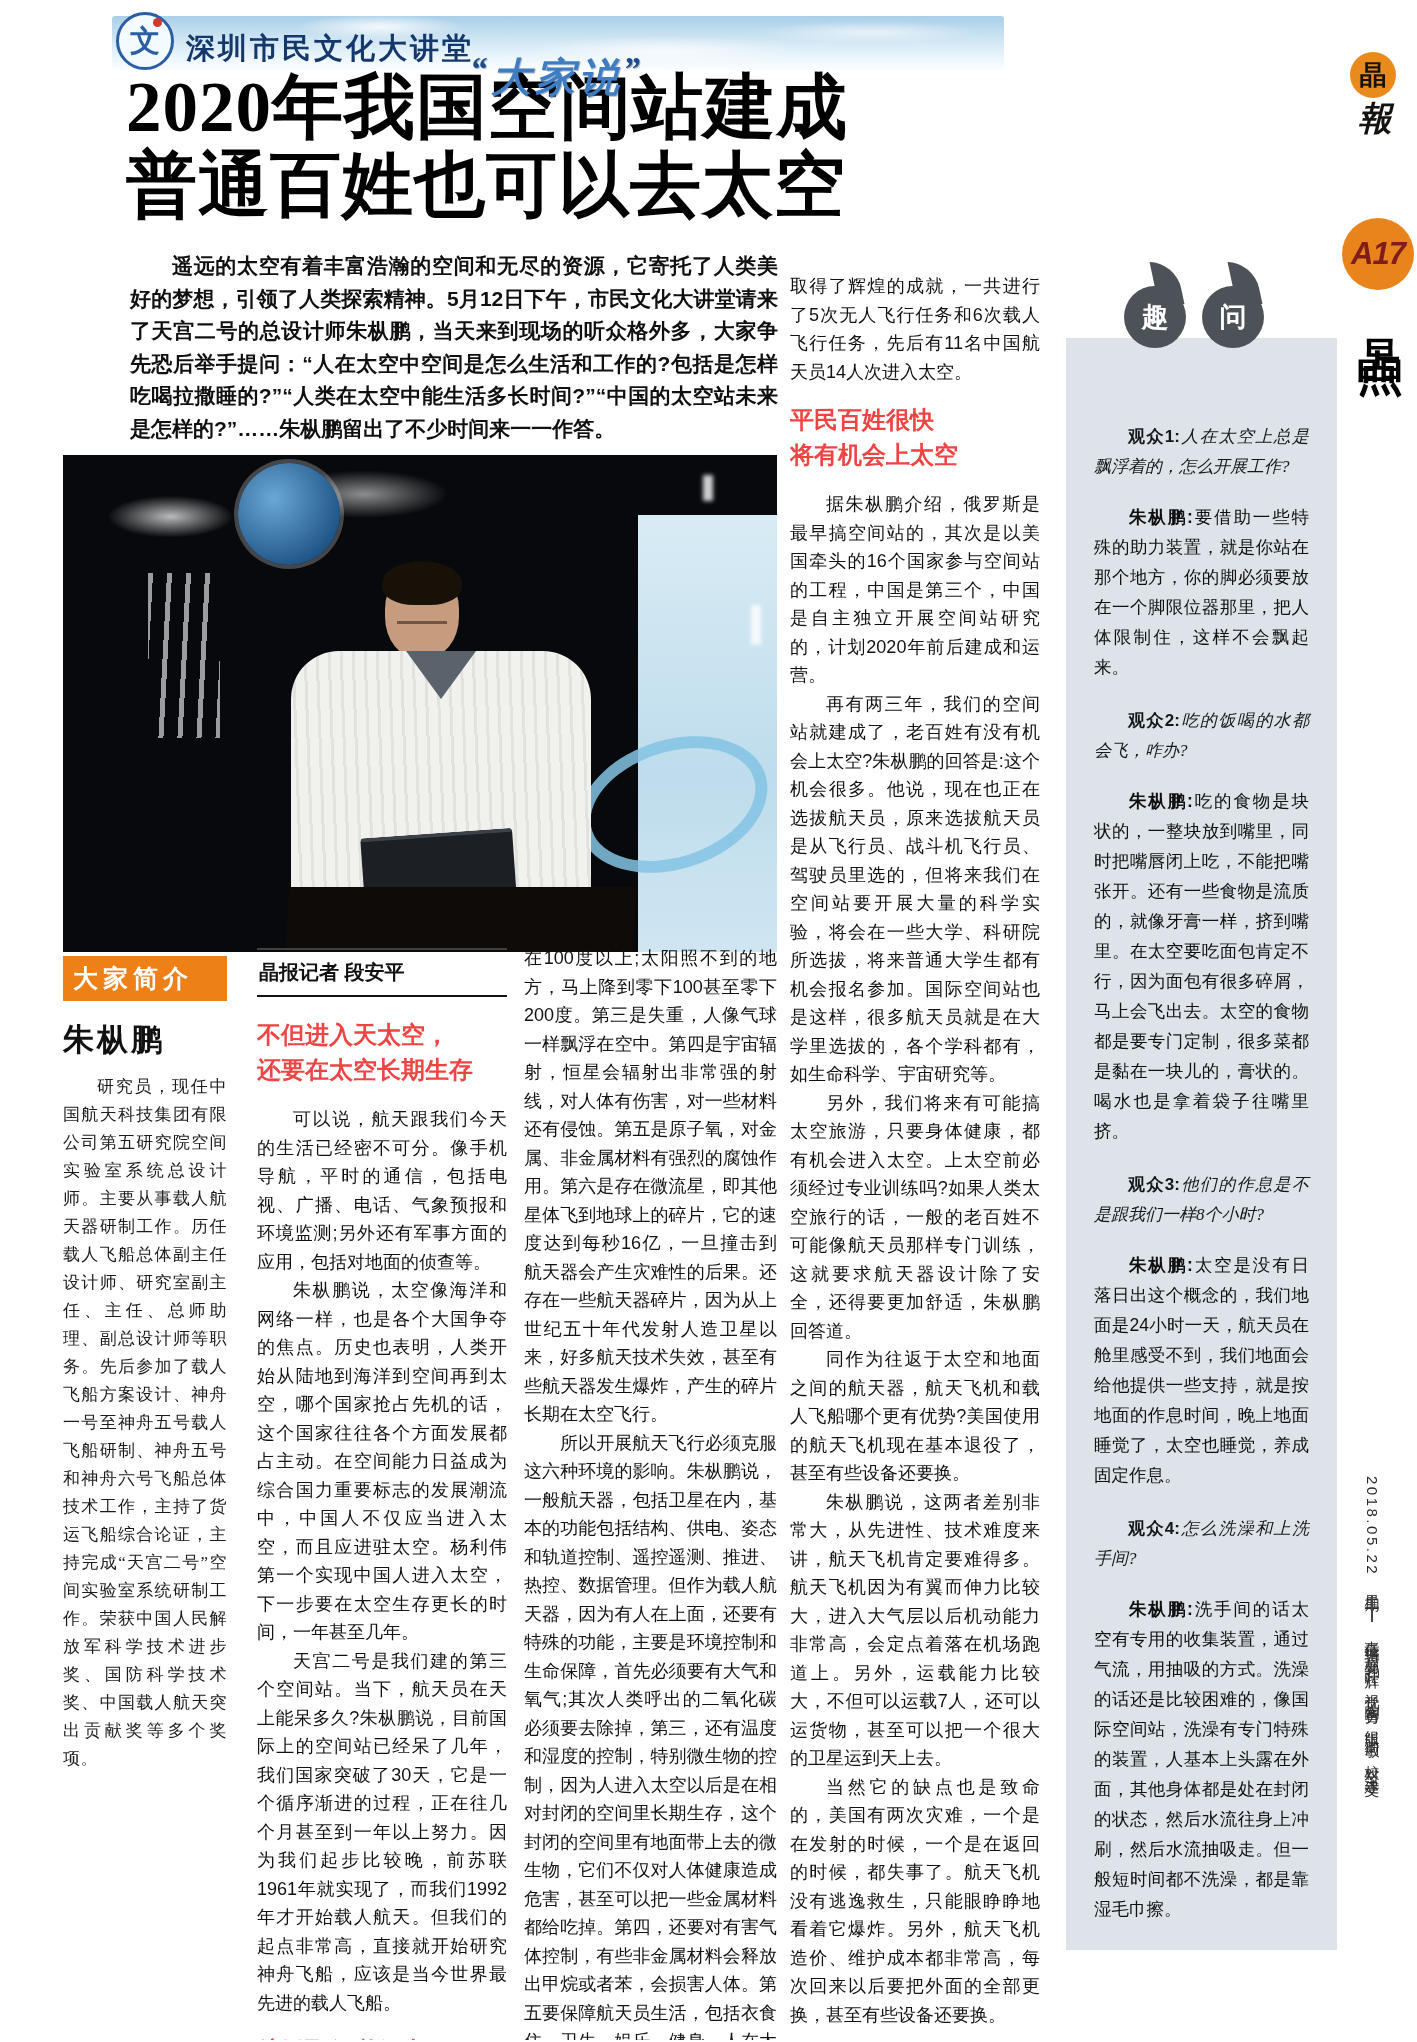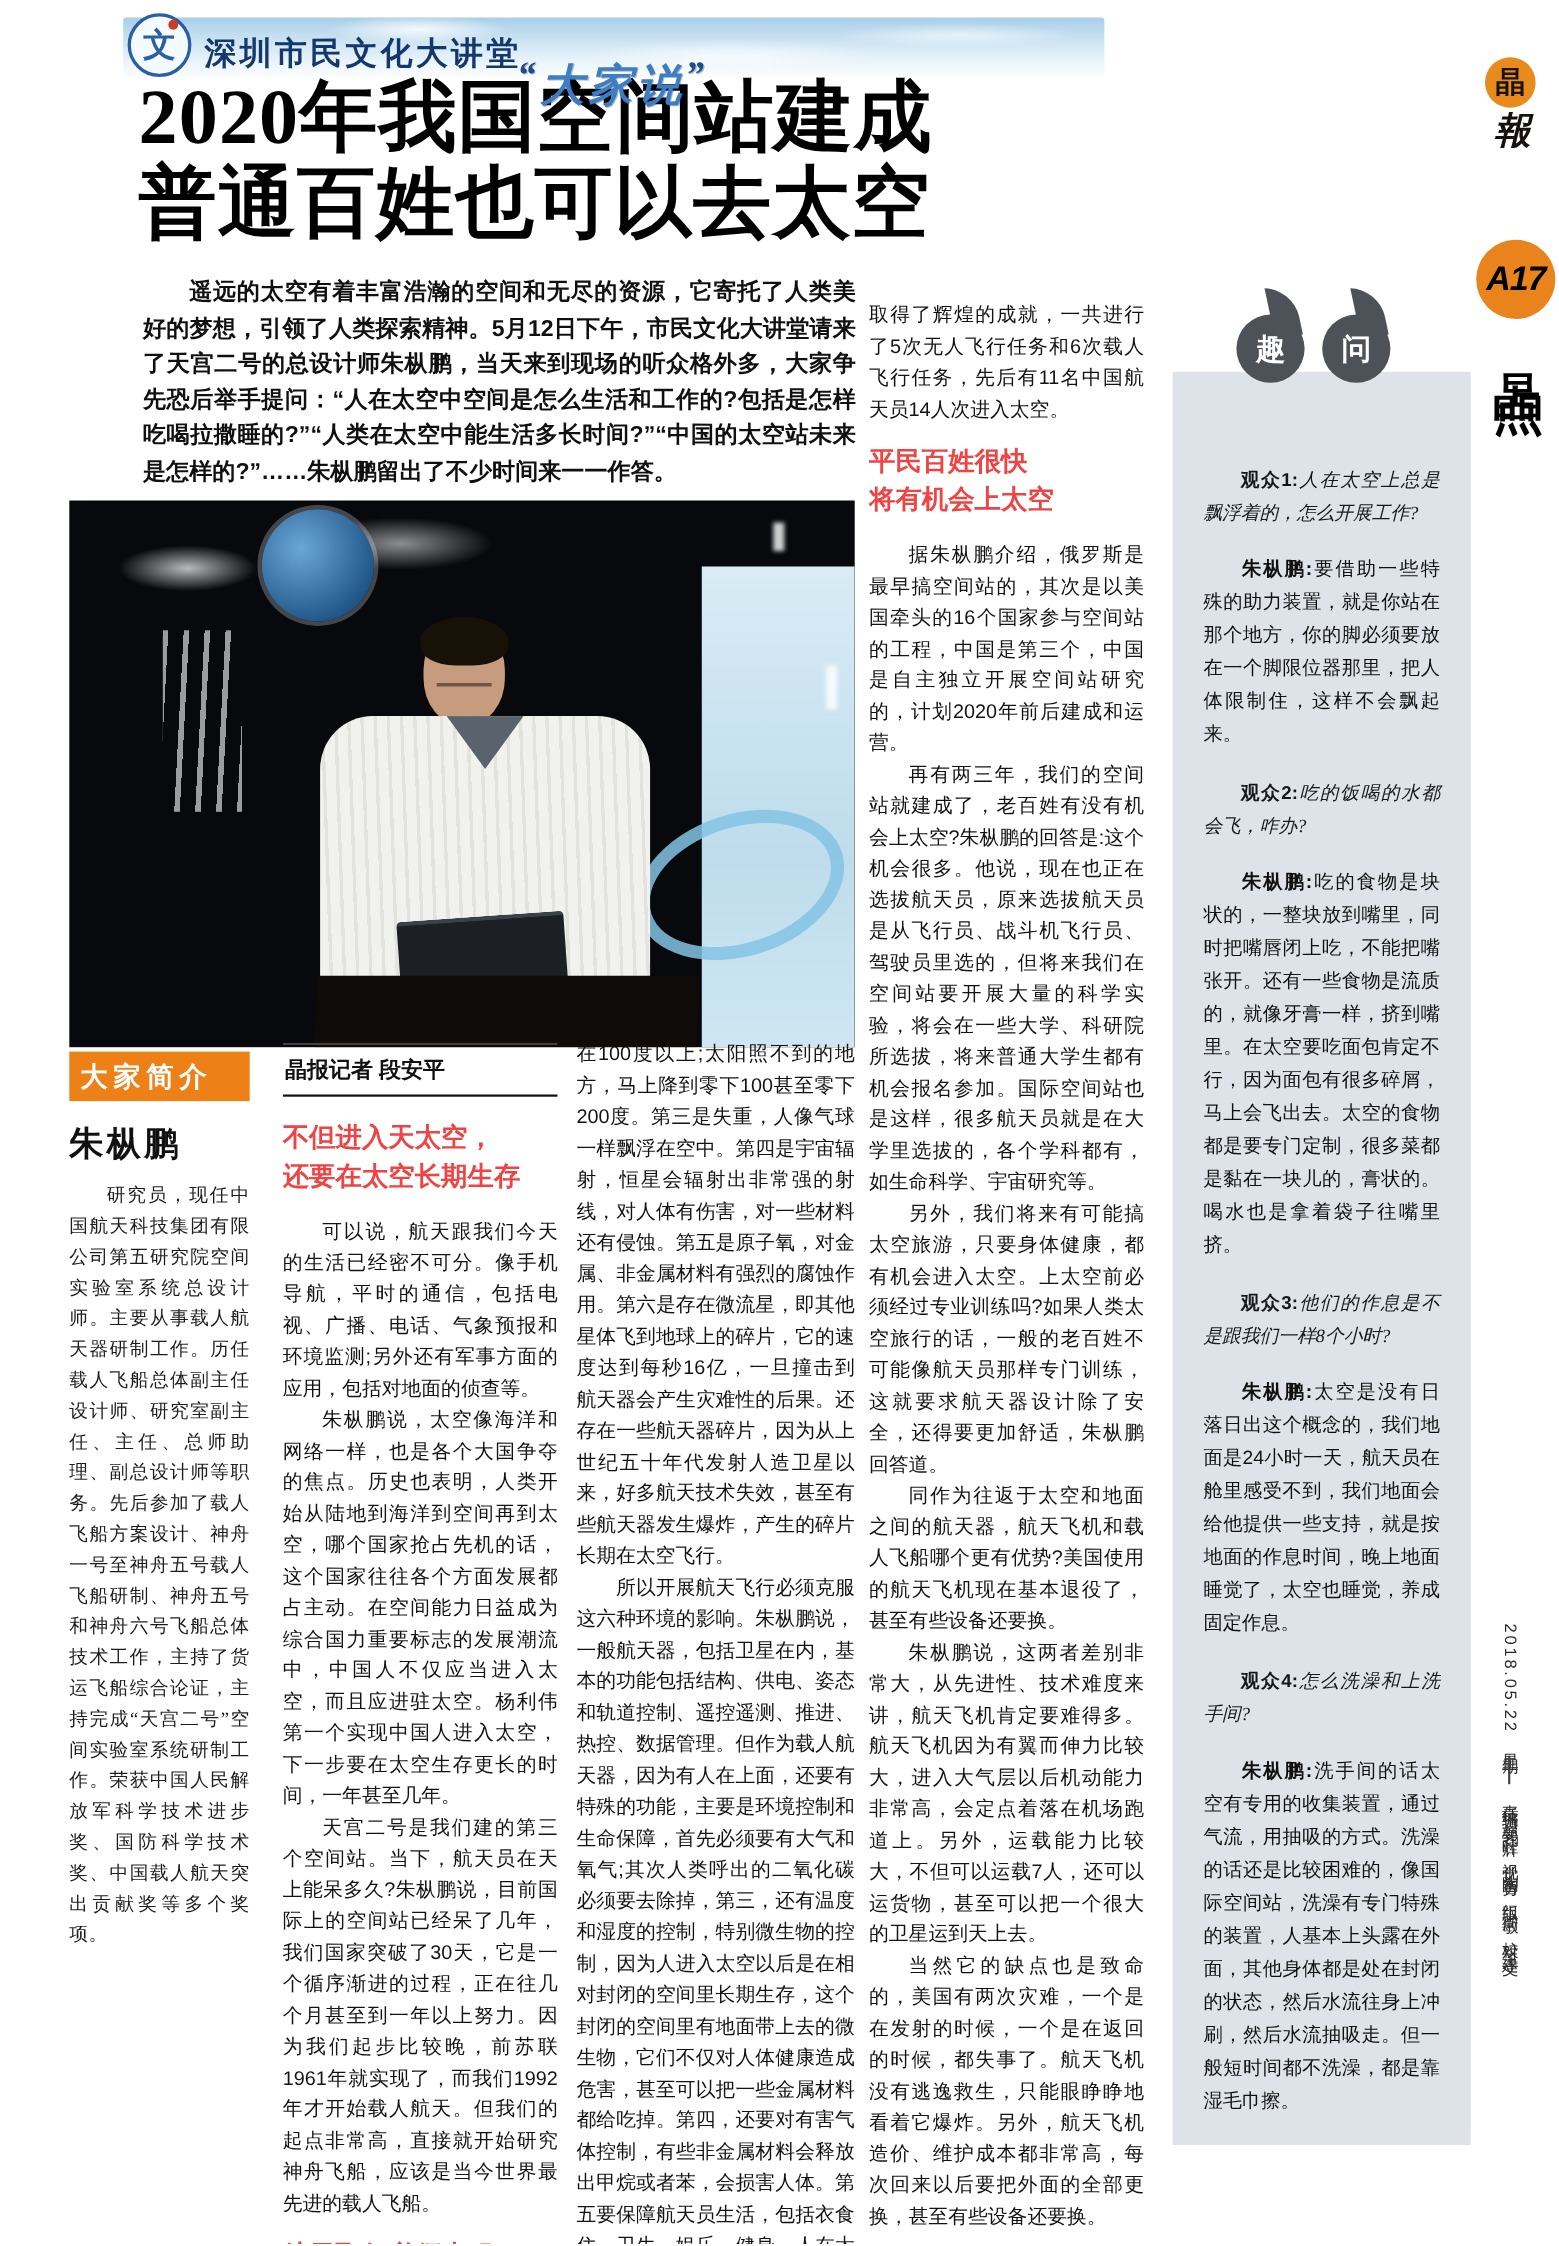--- a/index.html
+++ b/index.html
@@ -105,21 +105,21 @@
   .spk{font-style:normal;font-family:"Liberation Sans",sans-serif;font-weight:bold;}
 
   
   .mast-logo-circle{left:1350px;top:52px;width:46px;height:46px;border-radius:50%;
     background:#e98a1c;color:#151210;display:flex;align-items:center;justify-content:center;
     font-size:27px;font-weight:bold;}
   .mast-logo-bao{left:1352px;top:96px;width:46px;text-align:center;
     font-family:"Liberation Serif",serif;font-size:34px;font-weight:bold;
     font-style:italic;color:#151210;}
   .mast-page{left:1342px;top:218px;width:72px;height:72px;border-radius:50%;background:#e9831b;
-    color:#000000;display:flex;align-items:center;justify-content:center;
+    color:#7f1d1d;display:flex;align-items:center;justify-content:center;
     font-size:31px;font-weight:bold;font-style:italic;letter-spacing:-1px;}
   .mast-section{left:1350px;top:302px;writing-mode:vertical-rl;font-size:46px;font-weight:900;
     letter-spacing:10px;color:#000;}
   .mast-info{left:1362px;top:1476px;height:560px;writing-mode:vertical-rl;
     font-size:15px;color:#2a2a2a;letter-spacing:2.5px;}
   .mast-info .sep{display:inline-block;width:2px;height:26px;background:#444;margin:6px 0;}
 </style>
 </head>
 <body>
 

